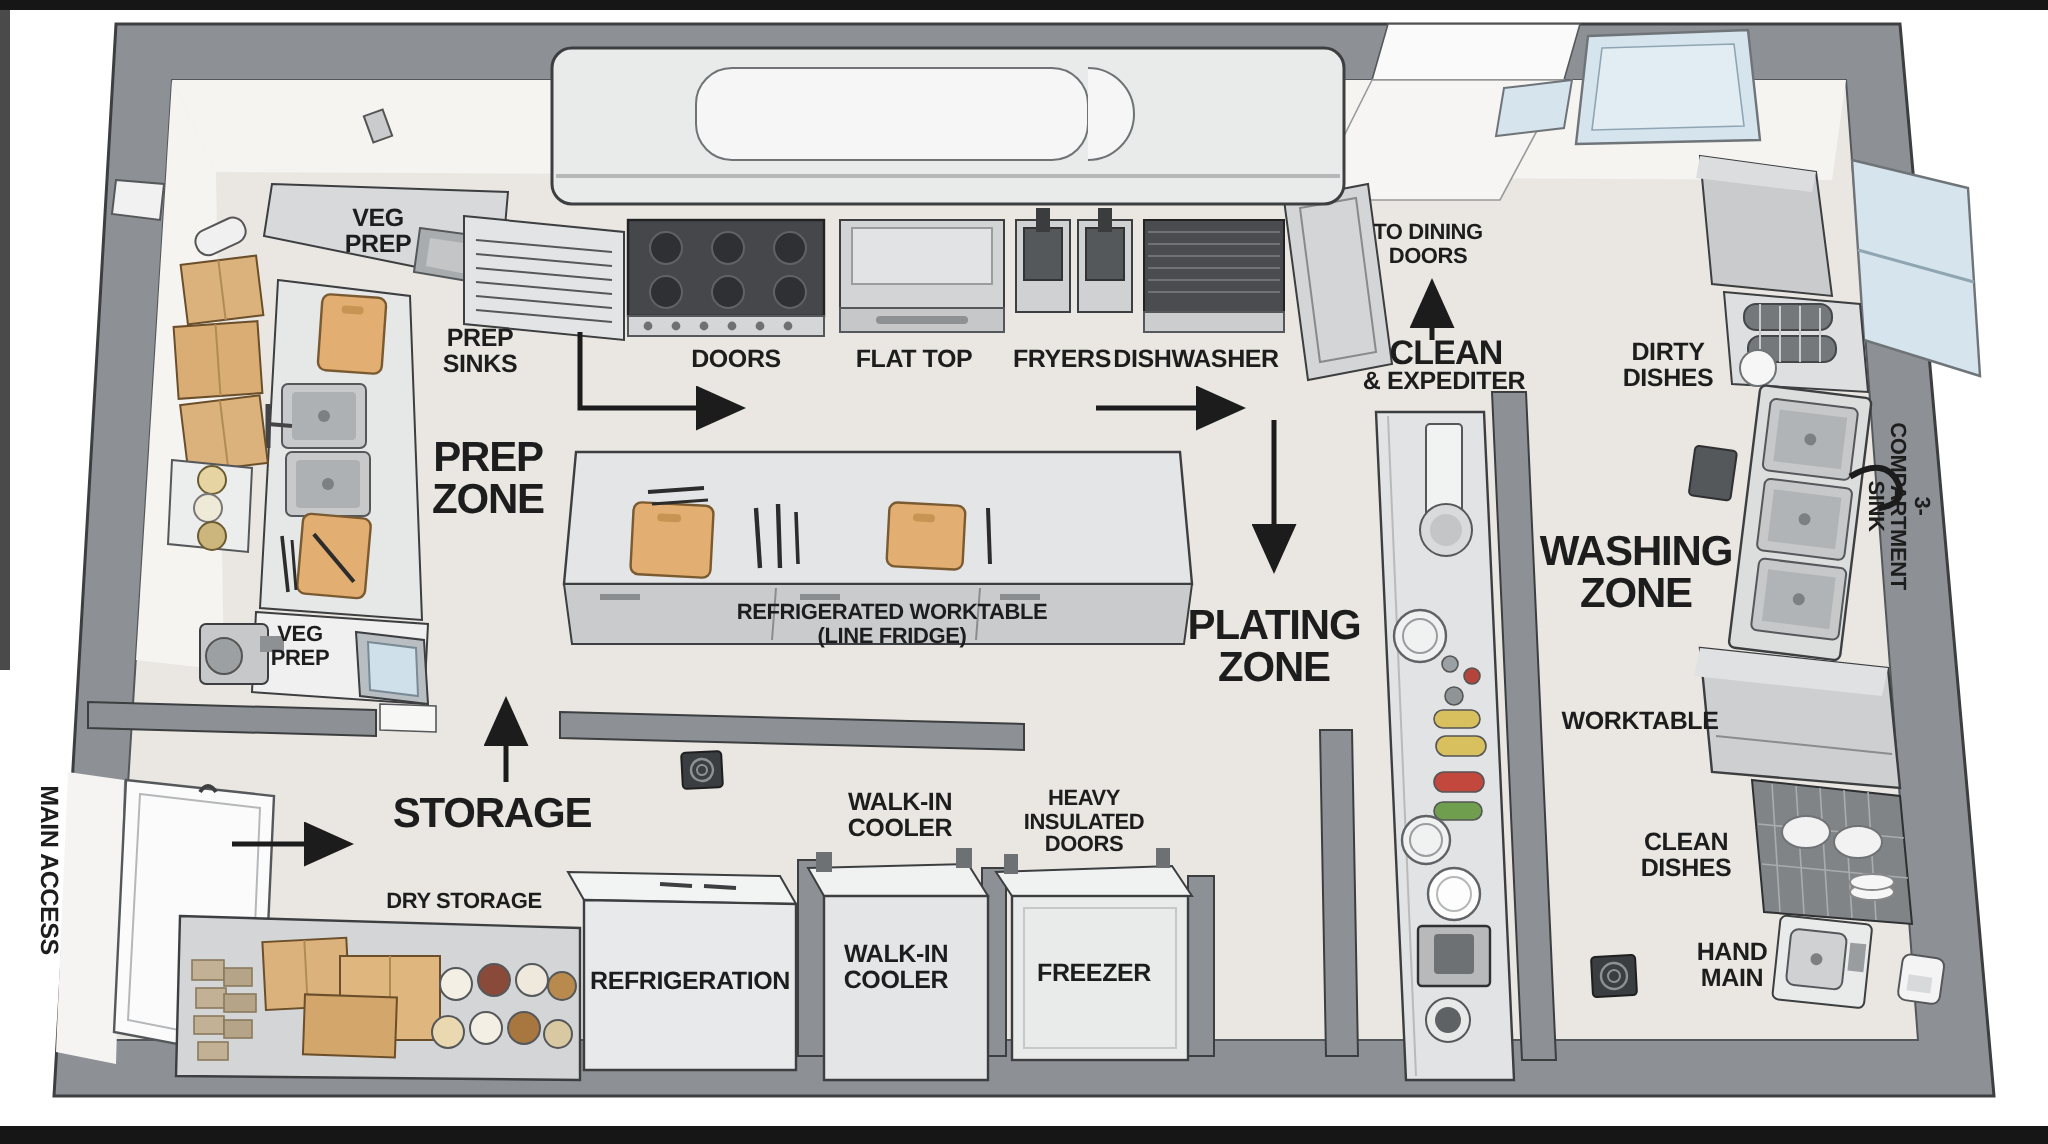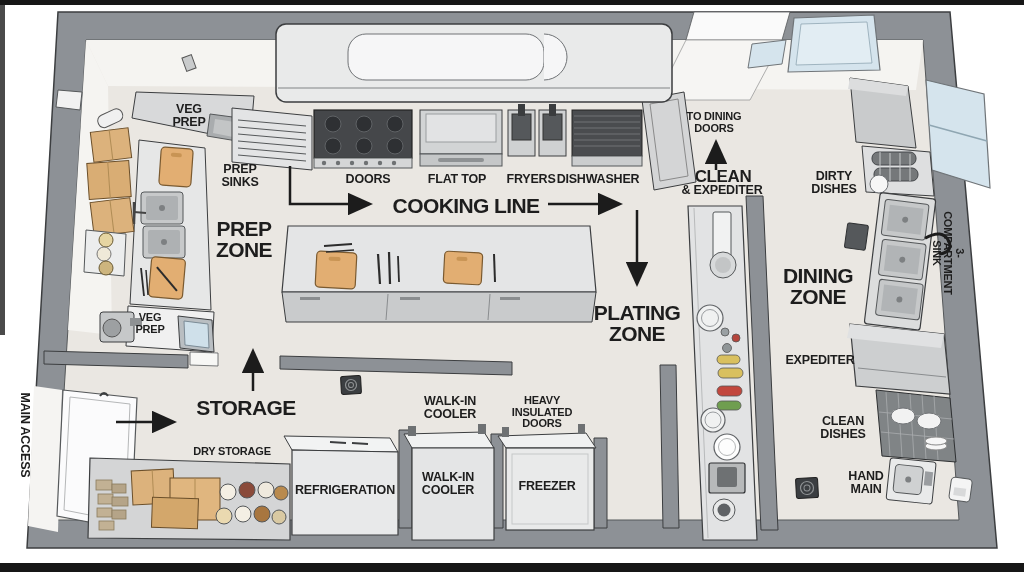--- a/index.html
+++ b/index.html
@@ -376,46 +376,47 @@
 
   <div class="lbl md rot" style="left:24px;top:435px">MAIN ACCESS</div>
   <div class="lbl md" style="left:189px;top:116px">VEG
 PREP</div>
   <div class="lbl md" style="left:240px;top:176px">PREP
 SINKS</div>
   <div class="lbl md" style="left:368px;top:180px">DOORS</div>
   <div class="lbl md" style="left:457px;top:180px">FLAT TOP</div>
   <div class="lbl md" style="left:531px;top:180px">FRYERS</div>
   <div class="lbl md" style="left:598px;top:180px">DISHWASHER</div>
-  <div class="lbl zone" style="left:466px;top:206px">COOKING LINE</div>
   <div class="lbl zone" style="left:244px;top:240px">PREP
 ZONE</div>
+  <div class="lbl sm" style="left:446px;top:313px">REFRIGERATED WORKTABLE
+(LINE FRIDGE)</div>
   <div class="lbl sm" style="left:150px;top:324px">VEG
 PREP</div>
   <div class="lbl zone" style="left:246px;top:408px">STORAGE</div>
   <div class="lbl sm" style="left:232px;top:452px">DRY STORAGE</div>
   <div class="lbl md" style="left:345px;top:491px">REFRIGERATION</div>
   <div class="lbl md" style="left:450px;top:408px">WALK-IN
 COOLER</div>
   <div class="lbl md" style="left:448px;top:484px">WALK-IN
 COOLER</div>
   <div class="lbl sm" style="left:542px;top:412px">HEAVY
 INSULATED
 DOORS</div>
   <div class="lbl md" style="left:547px;top:487px">FREEZER</div>
   <div class="lbl zone" style="left:637px;top:324px">PLATING
 ZONE</div>
   <div class="lbl sm" style="left:714px;top:123px">TO DINING
 DOORS</div>
   <div class="lbl pass" style="left:723px;top:177px">CLEAN</div>
   <div class="lbl md" style="left:722px;top:191px">&amp; EXPEDITER</div>
-  <div class="lbl zone" style="left:818px;top:287px">DINING
+  <div class="lbl zone" style="left:818px;top:287px">WASHING
 ZONE</div>
   <div class="lbl md" style="left:834px;top:183px">DIRTY
 DISHES</div>
   <div class="lbl sm rot" style="left:948px;top:253px">3-COMPARTMENT
 SINK</div>
-  <div class="lbl md" style="left:820px;top:361px">EXPEDITER</div>
+  <div class="lbl md" style="left:820px;top:361px">WORKTABLE</div>
   <div class="lbl md" style="left:843px;top:428px">CLEAN
 DISHES</div>
   <div class="lbl md" style="left:866px;top:483px">HAND
 MAIN</div>
 </div>
 
 </body></html>

